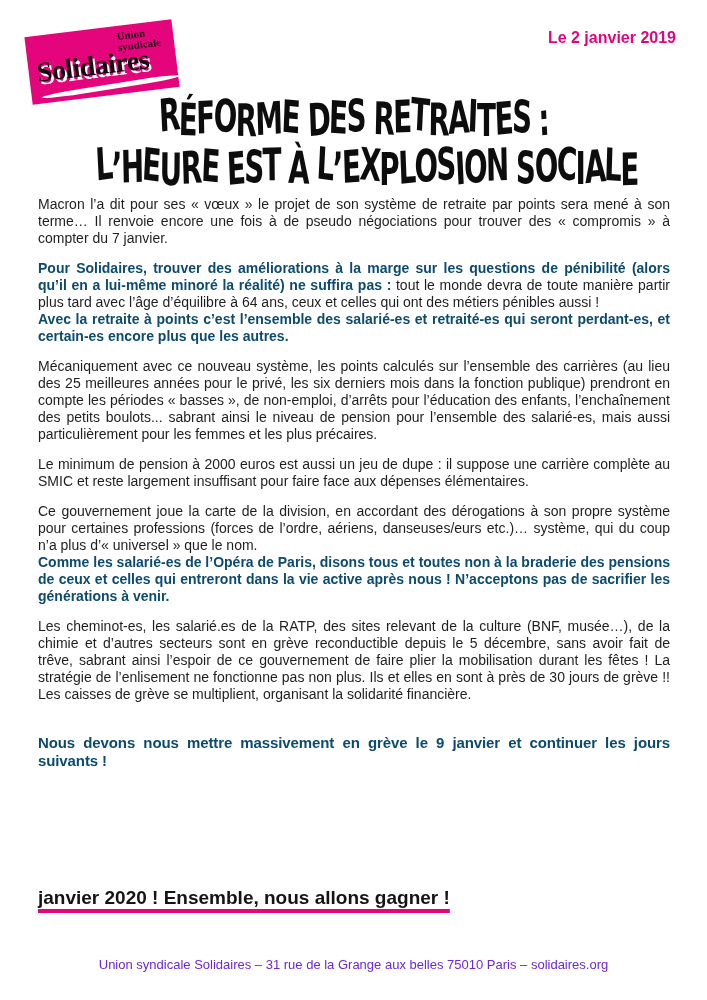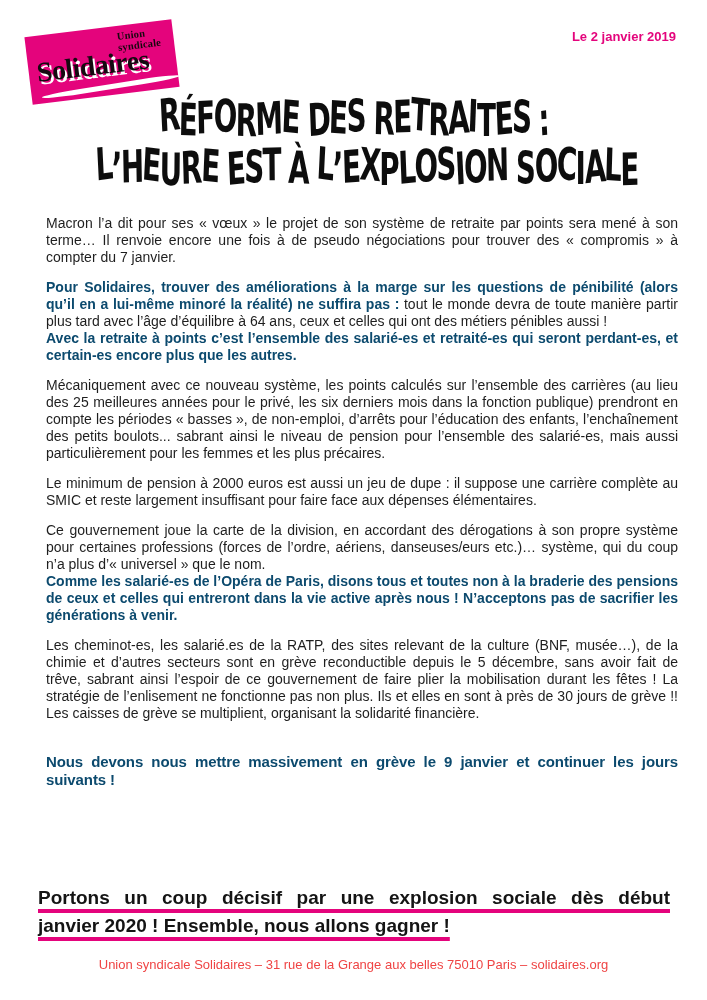--- a/index.html
+++ b/index.html
@@ -25,56 +25,56 @@
     font-size:28px;line-height:30px;color:#140a10;white-space:nowrap;
     text-shadow:2px 3px 0 #ffffff;letter-spacing:-.5px;
   }
   .logo-swoosh{
     position:absolute;left:10px;top:57px;width:140px;height:5px;
     background:#ffffff;border-radius:50% / 90%;transform:rotate(-2deg);
   }
   
   .date{
     position:absolute;top:29px;right:31px;
-    color:#e4047c;font-weight:700;font-size:13px;
+    color:#e4047c;font-weight:700;font-size:16px;
   }
   
   .title{position:absolute;left:0;right:0;top:94px;margin:0;text-align:center;}
   .stencil-line{
     font-family:"DejaVu Sans",sans-serif;font-weight:700;
     font-size:38px;line-height:49px;height:49px;color:#0d0d0d;
     white-space:nowrap;letter-spacing:-2px;
     transform:scale(.73,1.18);transform-origin:50% 50%;
   }
   .stencil-line .ch{display:inline-block;white-space:pre;}
   
   .body{
-    position:absolute;left:38px;width:632px;top:215px;
-    font-size:14px;line-height:17px;text-align:justify;margin-left:8px;
+    position:absolute;left:38px;width:632px;top:196px;
+    font-size:14px;line-height:17px;text-align:justify;
   }
   .body p{margin:0 0 13px 0;}
   .body .b{font-weight:700;color:#0c4a6e;}
   .body p.lg{font-size:15px;line-height:18px;}
   .body p.lg .b{letter-spacing:-.1px;}
   
   .cta{
     position:absolute;left:38px;width:632px;top:884px;
     font-size:19px;line-height:28px;font-weight:700;color:#141414;
   }
   .cta-line{
     text-decoration:underline;
     text-decoration-color:#e4047c;
     text-decoration-thickness:3.5px;
     text-underline-offset:5px;
   }
   .cta-line.stretch{text-align:justify;text-align-last:justify;}
   
   .footer{
     position:absolute;left:0;right:0;top:957px;text-align:center;
-    color:#ef4444;font-size:13px;
+    color:#6d28d9;font-size:13px;
   }
 </style>
 </head>
 <body>
 
 <div class="page">
 
   <div class="logo-wrap">
     <div class="logo-box">
       <div class="logo-union">
@@ -97,19 +97,18 @@
       <p><span class="r">Macron l’a dit pour ses « vœux » le projet de son système de retraite par points sera mené à son terme… Il renvoie encore une fois à de pseudo négociations pour trouver des « compromis » à compter du 7 janvier.</span></p>
       <p><span class="b">Pour Solidaires, trouver des améliorations à la marge sur les questions de pénibilité (alors qu’il en a lui-même minoré la réalité) ne suffira pas : </span><span class="r">tout le monde devra de toute manière partir plus tard avec l’âge d’équilibre à 64 ans, ceux et celles qui ont des métiers pénibles aussi !</span><br><span class="b">Avec la retraite à points c’est l’ensemble des salarié-es et retraité-es qui seront perdant-es, et certain-es encore plus que les autres.</span></p>
       <p><span class="r">Mécaniquement avec ce nouveau système, les points calculés sur l’ensemble des carrières (au lieu des 25 meilleures années pour le privé, les six derniers mois dans la fonction publique) prendront en compte les périodes « basses », de non-emploi, d’arrêts pour l’éducation des enfants, l’enchaînement des petits boulots... sabrant ainsi le niveau de pension pour l’ensemble des salarié-es, mais aussi particulièrement pour les femmes et les plus précaires.</span></p>
       <p><span class="r">Le minimum de pension à 2000 euros est aussi un jeu de dupe : il suppose une carrière complète au SMIC et reste largement insuffisant pour faire face aux dépenses élémentaires.</span></p>
       <p><span class="r">Ce gouvernement joue la carte de la division, en accordant des dérogations à son propre système pour certaines professions (forces de l’ordre, aériens, danseuses/eurs etc.)… système, qui du coup n’a plus d’« universel » que le nom.</span><br><span class="b">Comme les salarié-es de l’Opéra de Paris, disons tous et toutes non à la braderie des pensions de ceux et celles qui entreront dans la vie active après nous ! N’acceptons pas de sacrifier les générations à venir.</span></p>
       <p><span class="r">Les cheminot-es, les salarié.es de la RATP, des sites relevant de la culture (BNF, musée…), de la chimie et d’autres secteurs sont en grève reconductible depuis le 5 décembre, sans avoir fait de trêve, sabrant ainsi l’espoir de ce gouvernement de faire plier la mobilisation durant les fêtes ! La stratégie de l’enlisement ne fonctionne pas non plus. Ils et elles en sont à près de 30 jours de grève !! Les caisses de grève se multiplient, organisant la solidarité financière.</span></p>
       <p class="lg"><br><span class="b">Nous devons nous mettre massivement en grève le 9 janvier et continuer les jours suivants !</span></p>
     </div>
 
   <div class="cta">
-    <div class="cta-line stretch">Portons un coup décisif par une explosion sociale dès début</div>
     <div class="cta-line">janvier 2020 ! Ensemble, nous allons gagner !</div>
   </div>
 
   <div class="footer">Union syndicale Solidaires – 31 rue de la Grange aux belles 75010 Paris – solidaires.org</div>
 
 </div>
 
 </body></html>

